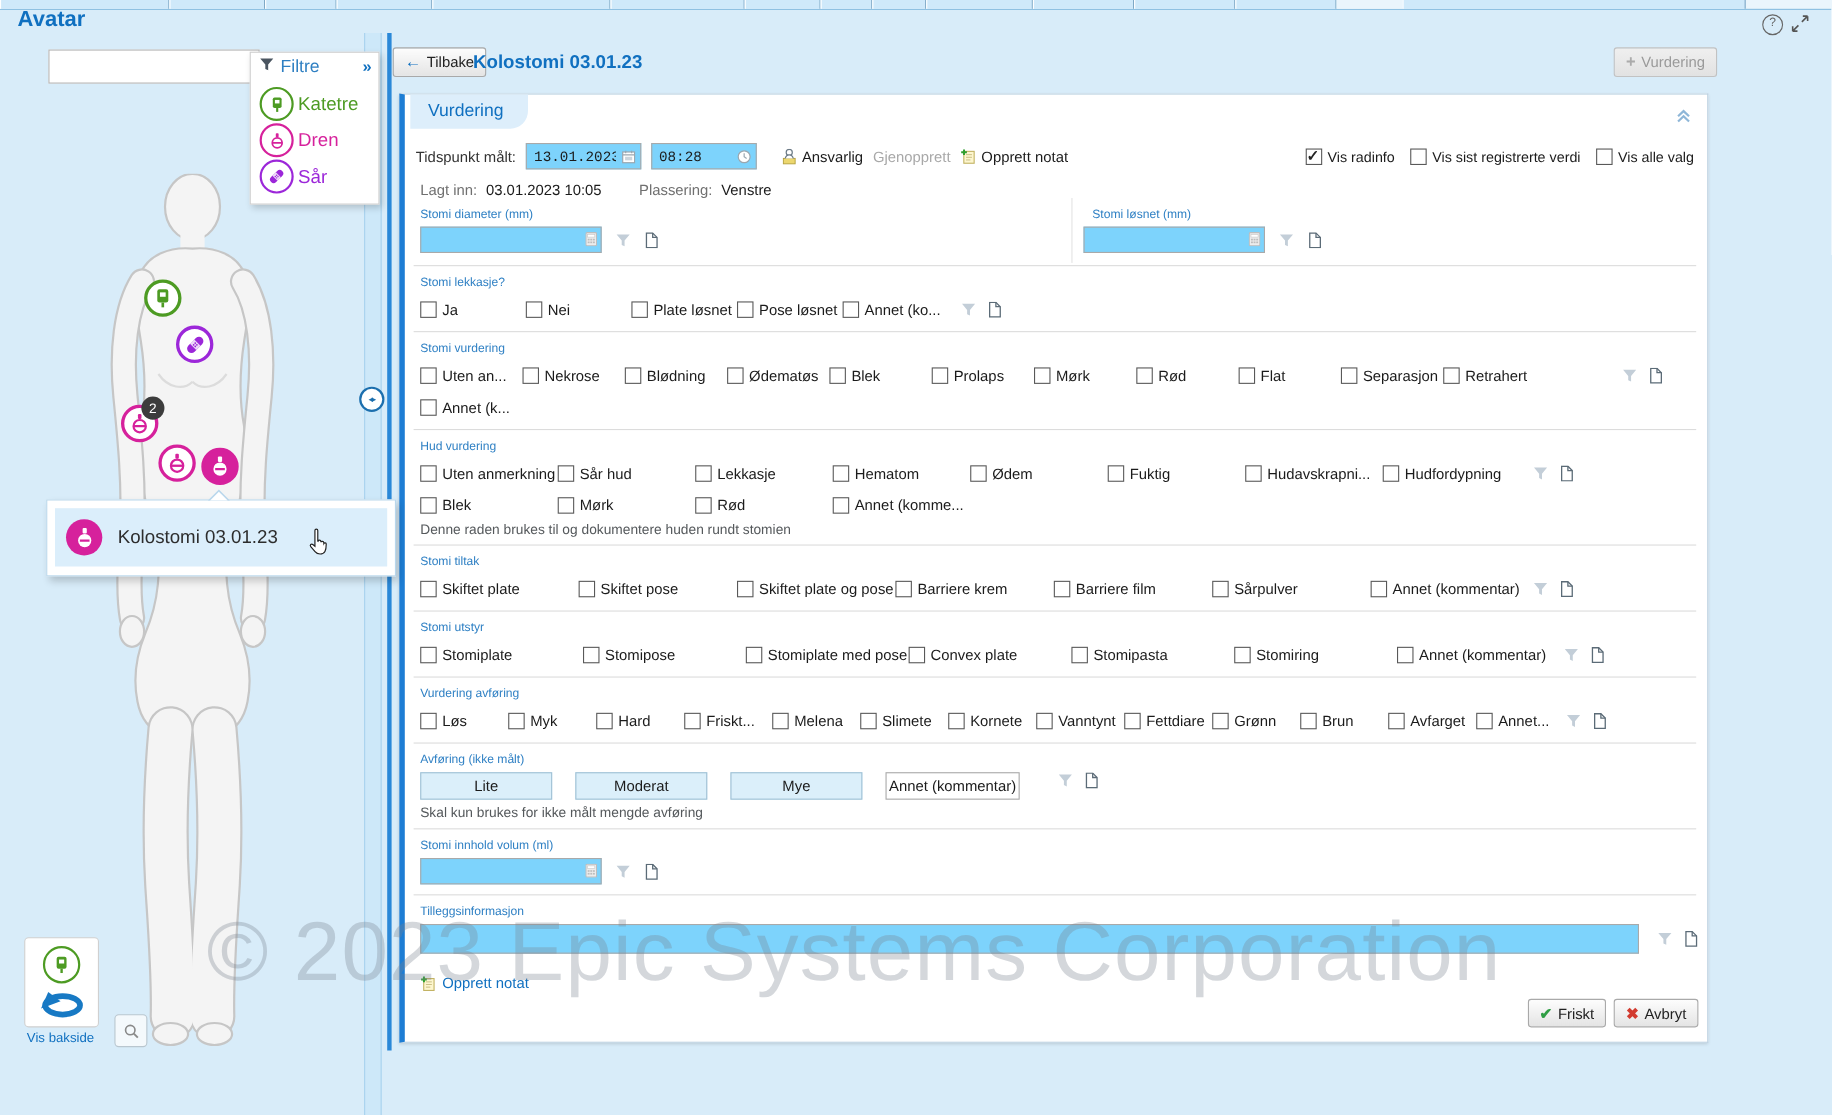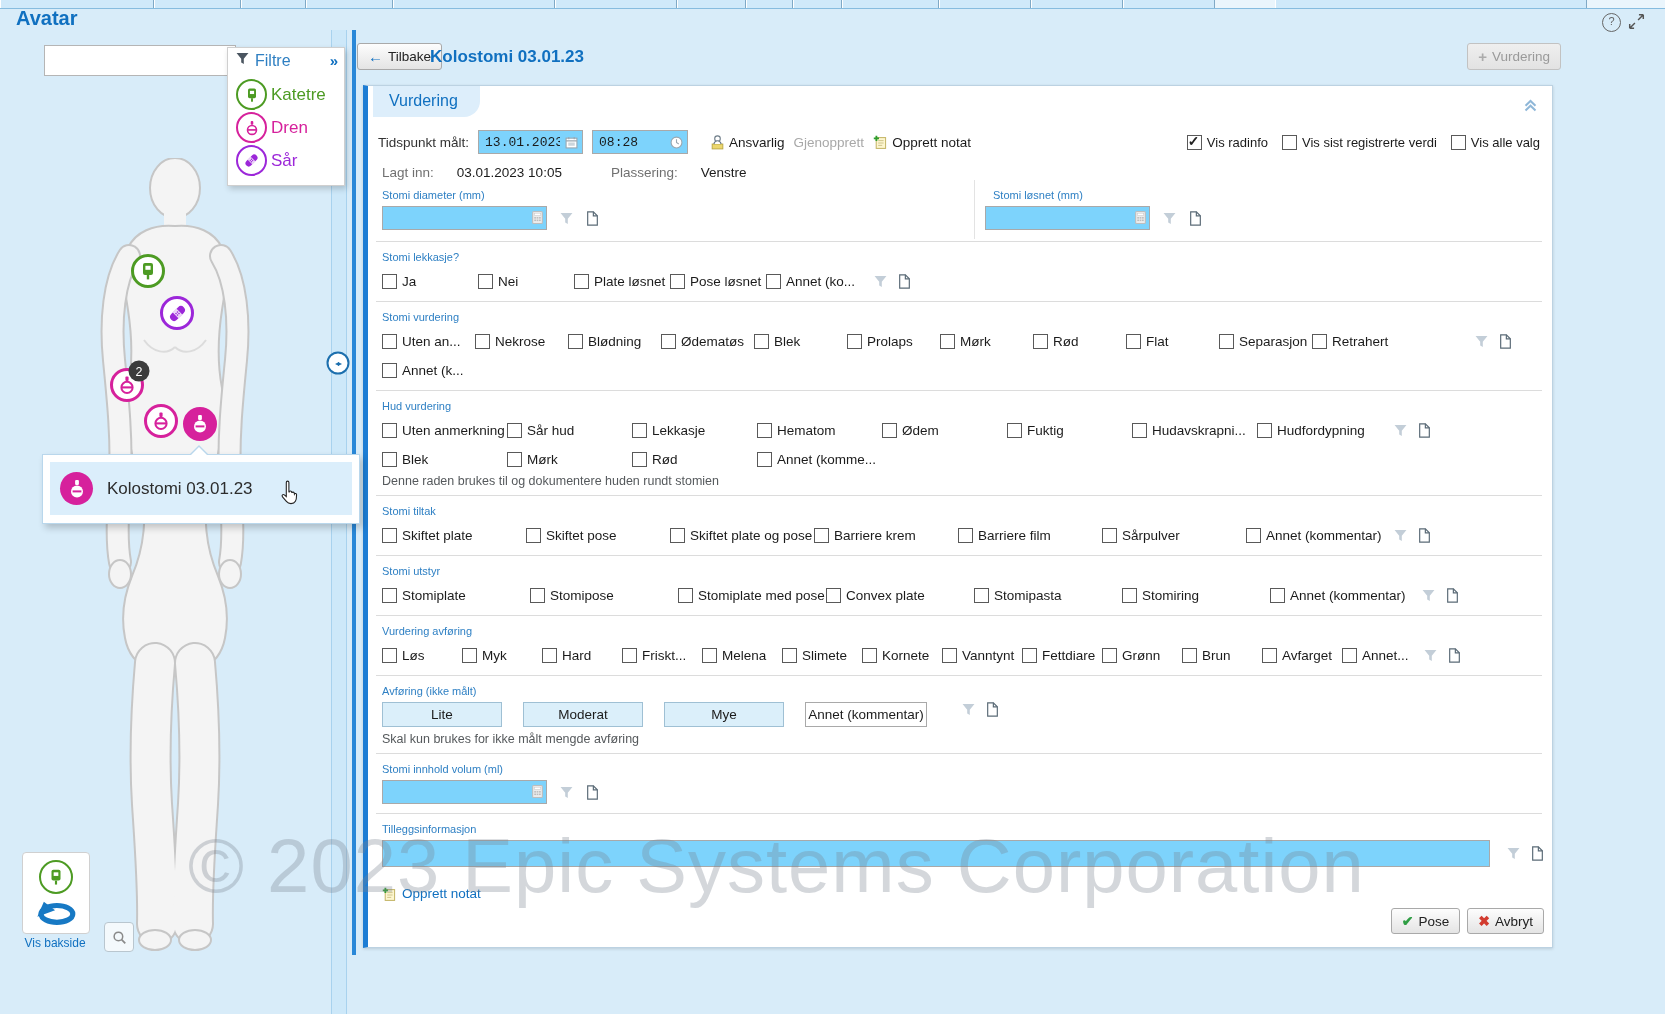--- a/index.html
+++ b/index.html
@@ -61,21 +61,21 @@
   .tbrow{display:flex;align-items:center;gap:9px;height:28px;margin:2px 0 0 4px;font-size:13.5px}
   .inp{background:#7dd3fc;border:1px solid #a9a9a9;height:24px;box-sizing:border-box;font-size:13px;font-family:Liberation Mono, monospace;padding:0 22px 0 6px;color:#1b1b1b}
   .iwrap{position:relative;display:inline-flex;align-items:center}
   .iwrap .tail{position:absolute;right:5px}
   .gray{color:#a8a8a8}
   .tblink{display:inline-flex;align-items:center;gap:5px;color:#1b1b1b}
   .viewopts{margin-left:auto;display:flex;align-items:center;gap:14px;font-size:13px;padding-right:4px}
   .cbx{width:15px;height:15px;background:#fff;border:1.4px solid #595959;box-sizing:border-box;display:inline-block;position:relative;flex:0 0 auto}
   .cbx.on::after{content:"✓";position:absolute;left:0px;top:-3px;font-size:14px;font-weight:bold;color:#222}
   .vo{display:inline-flex;align-items:center;gap:5px}
-  .metarow{display:flex;gap:23px;margin:9px 0 0 8px;font-size:13.5px}
+  .metarow{display:flex;gap:8px;margin:9px 0 0 8px;font-size:13.5px}
   .mlab{color:#707070}
   
   .sec-h{font-size:11px;color:#2f80c4;margin:9px 0 5px 8px}
   .opts{display:flex;align-items:center;margin:3px 0 7px 8px;min-height:26px}
   .opts label{display:flex;align-items:center;gap:5px;font-size:13.5px;color:#1b1b1b;flex:0 0 auto}
   .c96 label{width:96px}.c93 label{width:93px}.c125 label{width:125px}
   .c144 label{width:144px}.c148 label{width:148px}.c80 label{width:80px}
   .ricons{display:inline-flex;align-items:center;gap:11px;margin-left:12px}
   .ricons.far{margin-left:70px}
   .hr{border-bottom:1px solid #dcdcdc;margin:2px 2px 0 2px}
@@ -828,21 +828,21 @@
   <div class="footlink">
     <svg width="14" height="14">
         <use href="#note"></use>
       </svg>
     <span>Opprett notat</span>
   </div>
 
   <div class="footbtns">
     <button class="btn">
         <span class="gcheck">✔</span>
-        <span>Pose</span>
+        <span>Friskt</span>
       </button>
     <button class="btn">
         <span class="rx">✖</span>
         <span>Avbryt</span>
       </button>
   </div>
 </div>
 
 <div class="wm">© 2023 Epic Systems Corporation</div>
 

